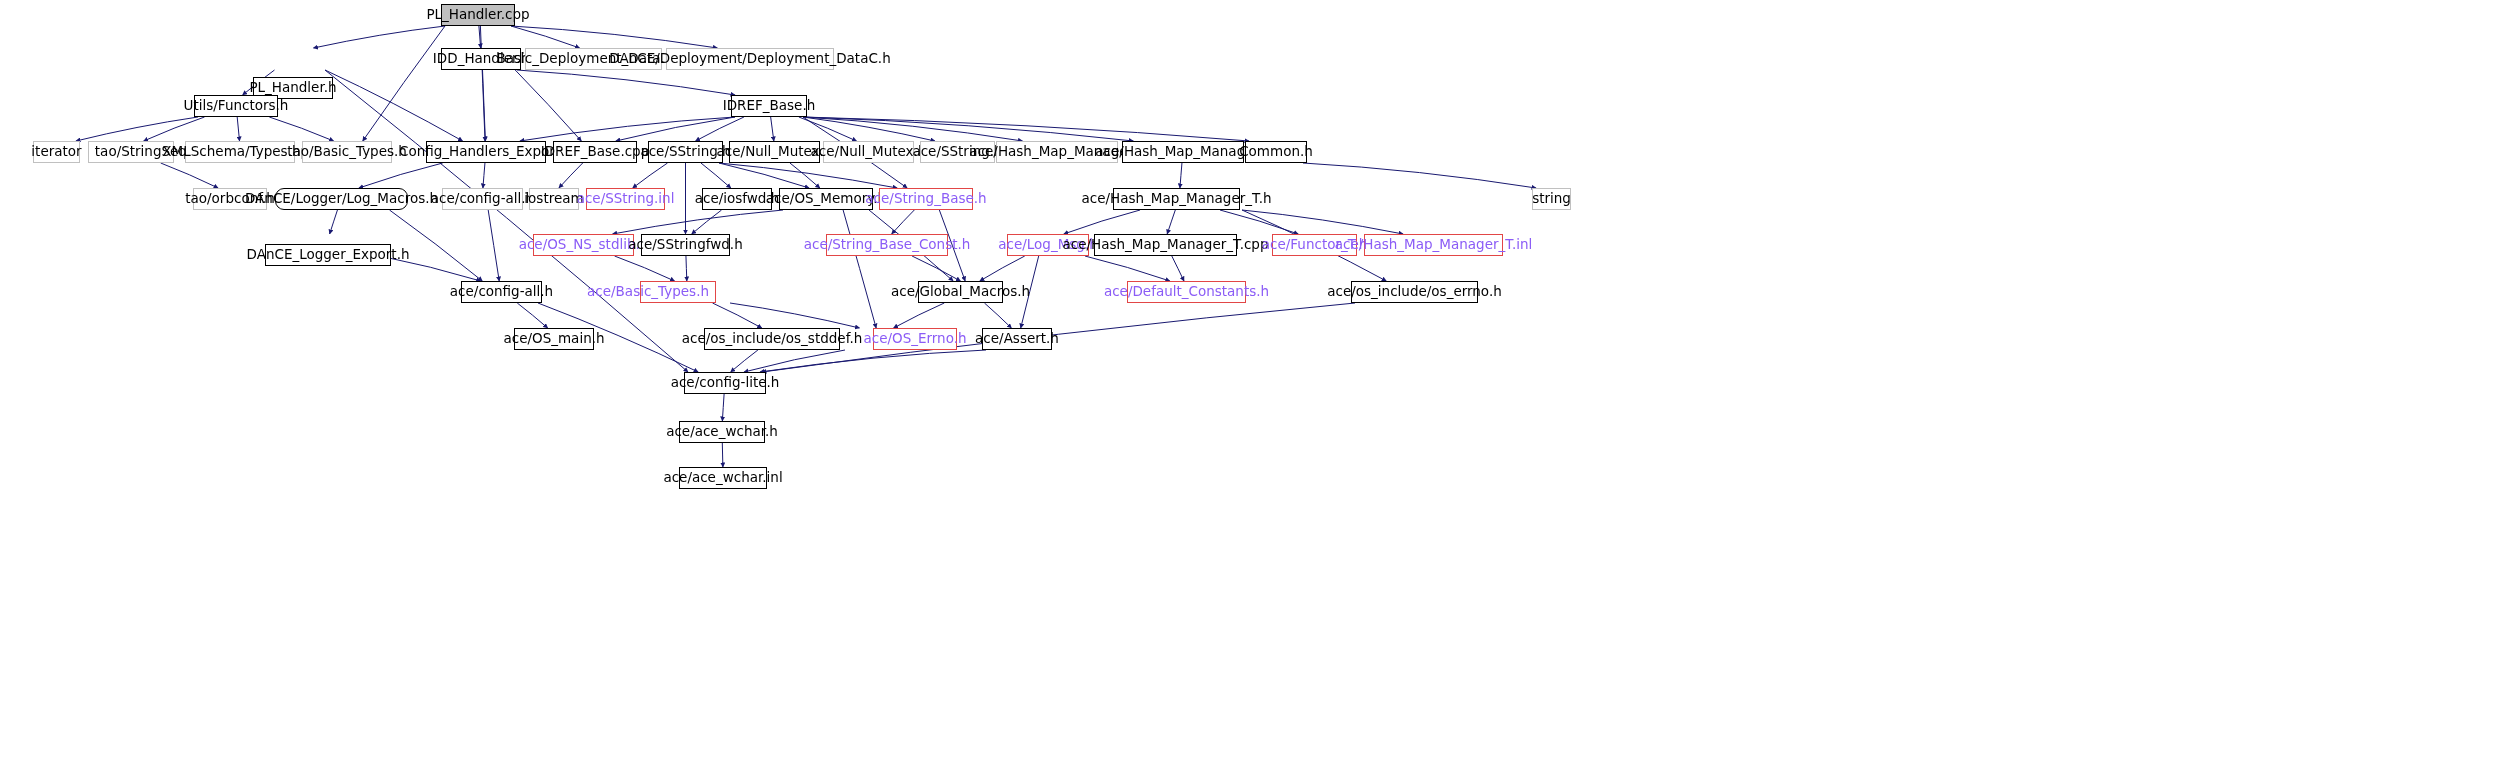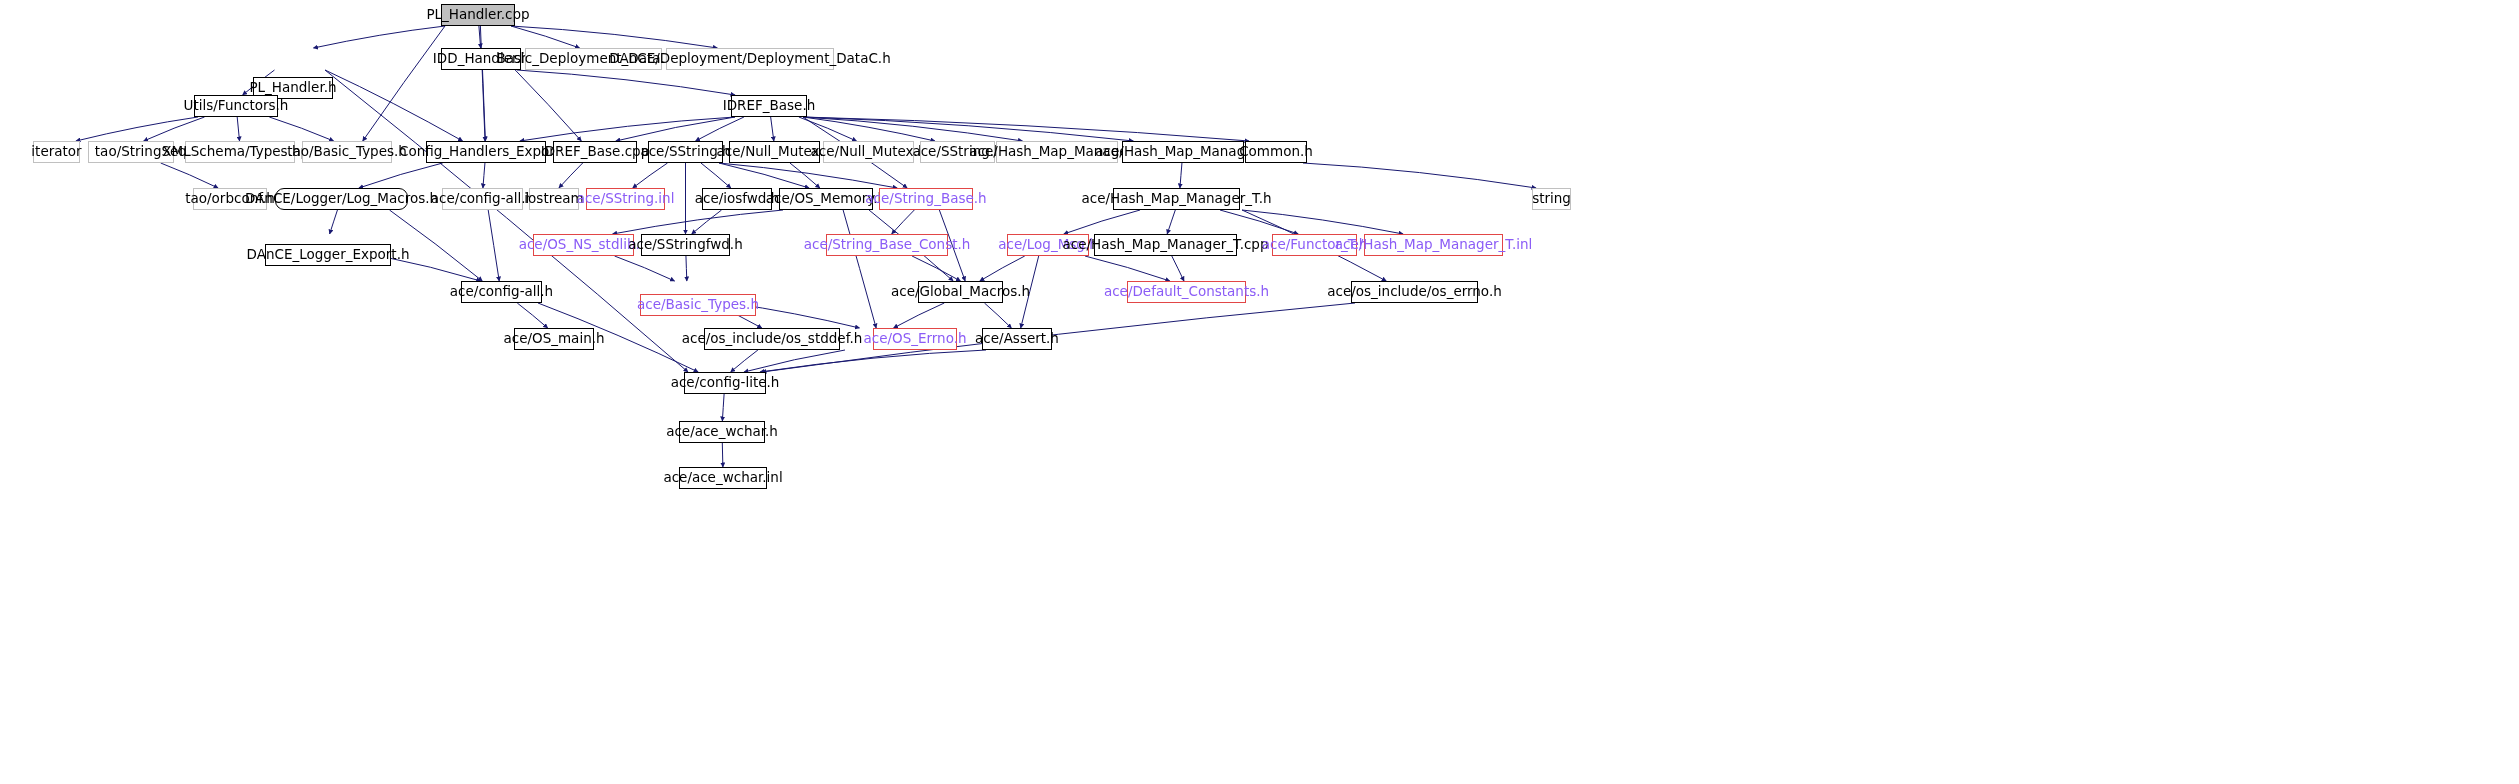--- a/index.html
+++ b/index.html
@@ -224,21 +224,21 @@
       </div>
       <div class="node red" style="left: 1272px; top: 234px; width: 85px;">
         <span>ace/Functor_T.h</span>
       </div>
       <div class="node red" style="left: 1364px; top: 234px; width: 139px;">
         <span>ace/Hash_Map_Manager_T.inl</span>
       </div>
       <div class="node" style="left: 461px; top: 281px; width: 81px;">
         <span>ace/config-all.h</span>
       </div>
-      <div class="node red" style="left: 640px; top: 294px; width: 116px;">
+      <div class="node red" style="left: 640px; top: 281px; width: 76px; justify-content: flex-end;">
         <span>ace/Basic_Types.h</span>
       </div>
       <div class="node" style="left: 918px; top: 281px; width: 85px;">
         <span>ace/Global_Macros.h</span>
       </div>
       <div class="node red" style="left: 1127px; top: 281px; width: 119px;">
         <span>ace/Default_Constants.h</span>
       </div>
       <div class="node" style="left: 1351px; top: 281px; width: 127px;">
         <span>ace/os_include/os_errno.h</span>

